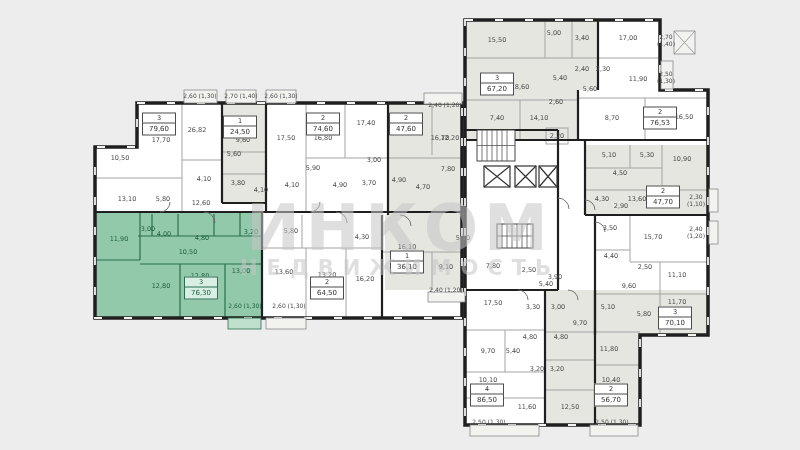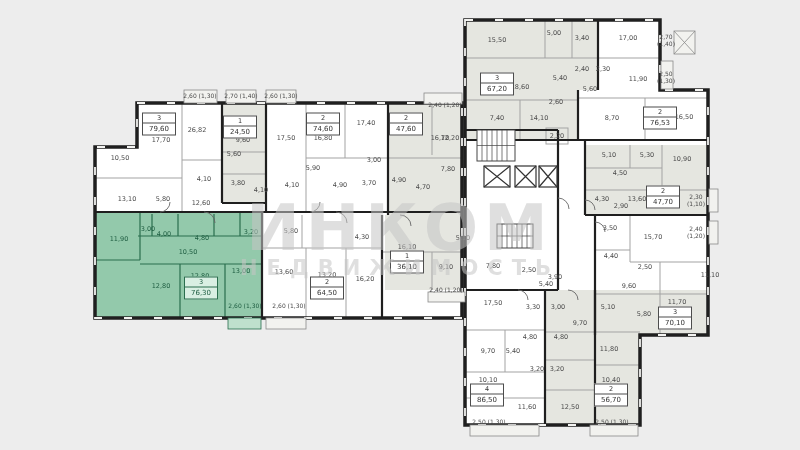--- a/index.html
+++ b/index.html
@@ -238,21 +238,21 @@
       <div class="lbl balcony" style="left: 696px; top: 200px;">2,30
 (1,10)</div>
       <div class="badge" style="left: 675px; top: 318px;">
         <div class="t">3</div>
         <div class="a">70,10</div>
       </div>
       <div class="lbl" style="left: 610px; top: 228px;">3,50</div>
       <div class="lbl" style="left: 653px; top: 237px;">15,70</div>
       <div class="lbl" style="left: 611px; top: 256px;">4,40</div>
       <div class="lbl" style="left: 645px; top: 267px;">2,50</div>
-      <div class="lbl" style="left: 710px; top: 275px;">11,10</div>
+      <div class="lbl" style="left: 677px; top: 275px;">11,10</div>
       <div class="lbl" style="left: 629px; top: 286px;">9,60</div>
       <div class="lbl" style="left: 608px; top: 307px;">5,10</div>
       <div class="lbl" style="left: 677px; top: 302px;">11,70</div>
       <div class="lbl" style="left: 644px; top: 314px;">5,80</div>
       <div class="lbl balcony" style="left: 696px; top: 232px;">2,40
 (1,20)</div>
       <div class="badge" style="left: 487px; top: 395px;">
         <div class="t">4</div>
         <div class="a">86,50</div>
       </div>

